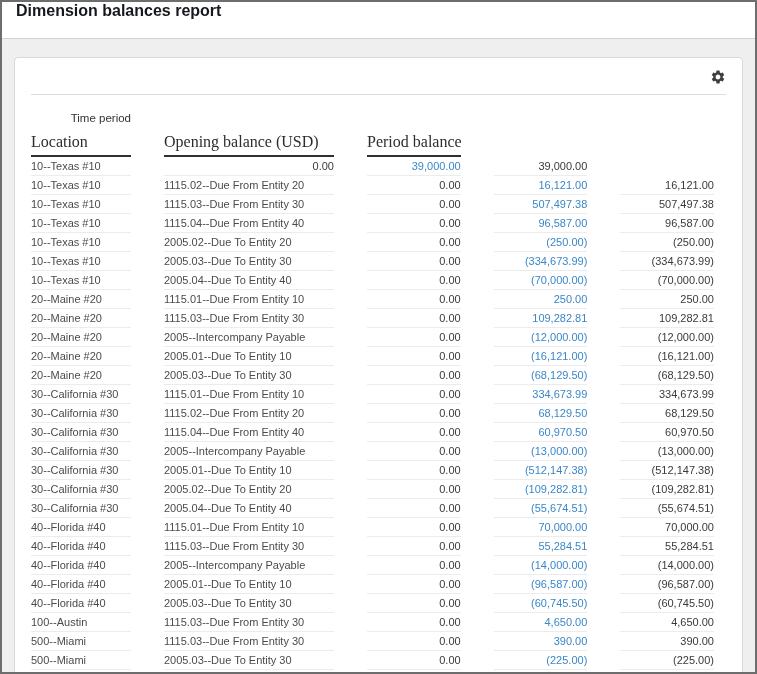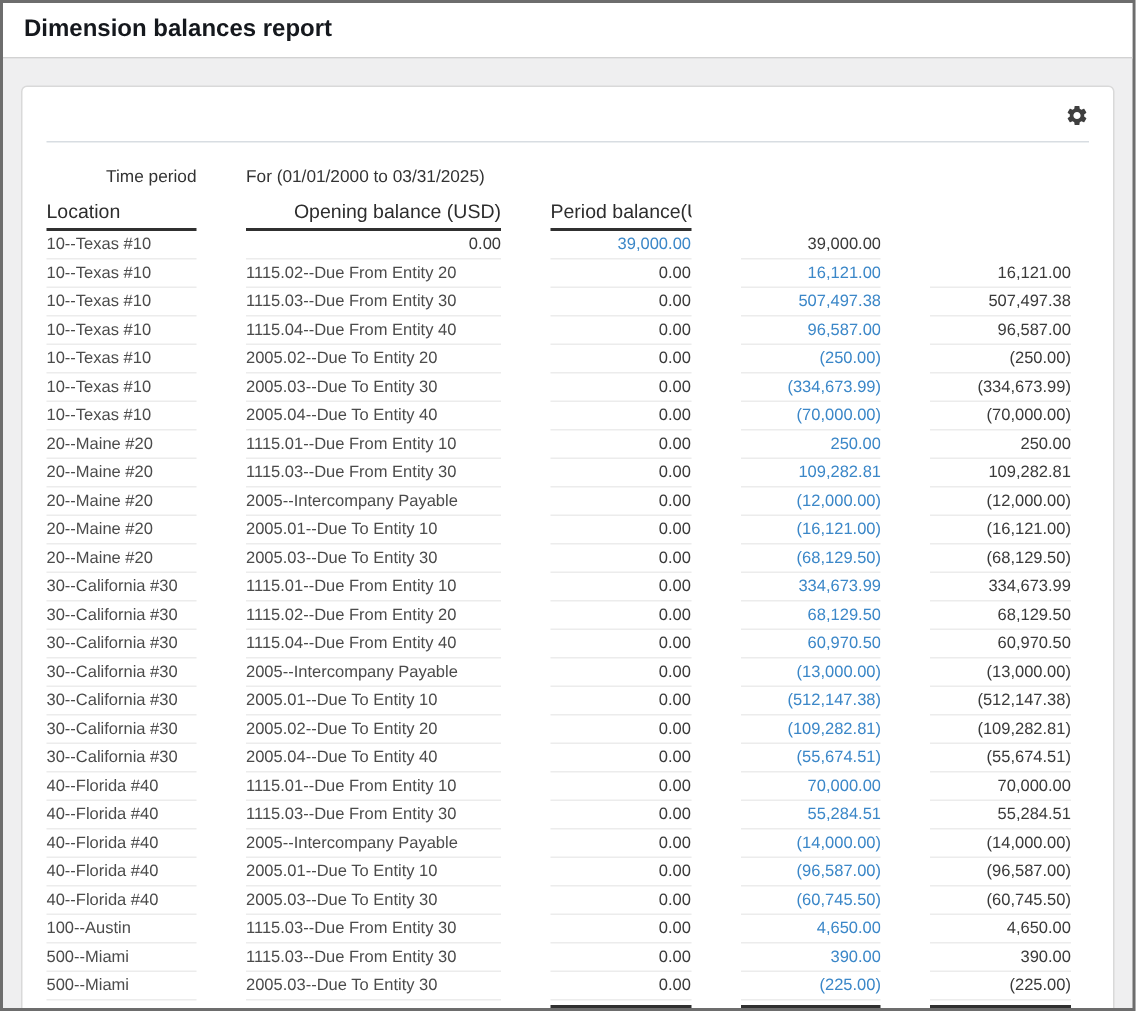--- a/index.html
+++ b/index.html
@@ -5,21 +5,21 @@
   html,body { margin:0; padding:0; }
   body {
     width:757px; height:674px; box-sizing:border-box;
     border:2px solid #6d6d6d;
     background:#efeff0;
     font-family:"Liberation Sans", sans-serif;
     overflow:hidden;
   }
   .titlebar {
     background:#ffffff; height:36px;
-    display:flex; align-items:center;
+    display:flex; 
     padding:0 14px;
     border-bottom:1px solid #d2d2d2;
   }
   .page-title { font-size:16px; font-weight:bold; color:#15181d; }
 
   .card {
     margin:18px 12px 0 12px;
     background:#ffffff;
     border:1px solid #d9d9d9;
     border-radius:4px;
@@ -37,25 +37,26 @@
     column-gap:12px;
     gap:33px;
   }
   .cell { white-space:nowrap; overflow:hidden; }
 
   .tp-row { margin-bottom:3px; }
   .tp-row .cell { font-size:11.5px; color:#333; height:18px; line-height:18px; }
   .tp-label { text-align:right; }
 
   .header-row .cell {
-    font-size:13px; color:#2d2d2d;
+    font-size:16px; color:#2d2d2d;
     padding:3px 0 4px 0;
     border-bottom:2px solid #303030;
-  }
-  .header-row .num { text-align:right; }
+    font-family:Liberation Serif, serif;
+  }
+  .header-row .num { text-align:left; }
 
   .data-row .cell {
     height:18px; line-height:18px;
     font-size:11px; color:#4b4b4b;
     border-bottom:1px solid #ececec;
   }
   .data-row .num { text-align:right; color:#3a3a3a; }
   .data-row .link { color:#3b87c8; cursor:pointer; }
 
   .grand-row { margin-top:3px; }
@@ -84,21 +85,20 @@
       </span>
     </button>
   </div>
 
   <hr class="card-rule">
 
   <div class="report">
 
     <div class="grid-row tp-row">
       <div class="cell tp-label">Time period</div>
-      <div class="cell">For (01/01/2000 to 03/31/2025)</div>
       <div class="cell"></div>
         <div class="cell"></div>
         <div class="cell"></div>
     </div>
 
     <div class="grid-row header-row">
       <div class="cell">Location</div>
       <div class="cell num">Opening balance (USD)</div>
       <div class="cell num">Period balance(USD)</div>
     </div>

